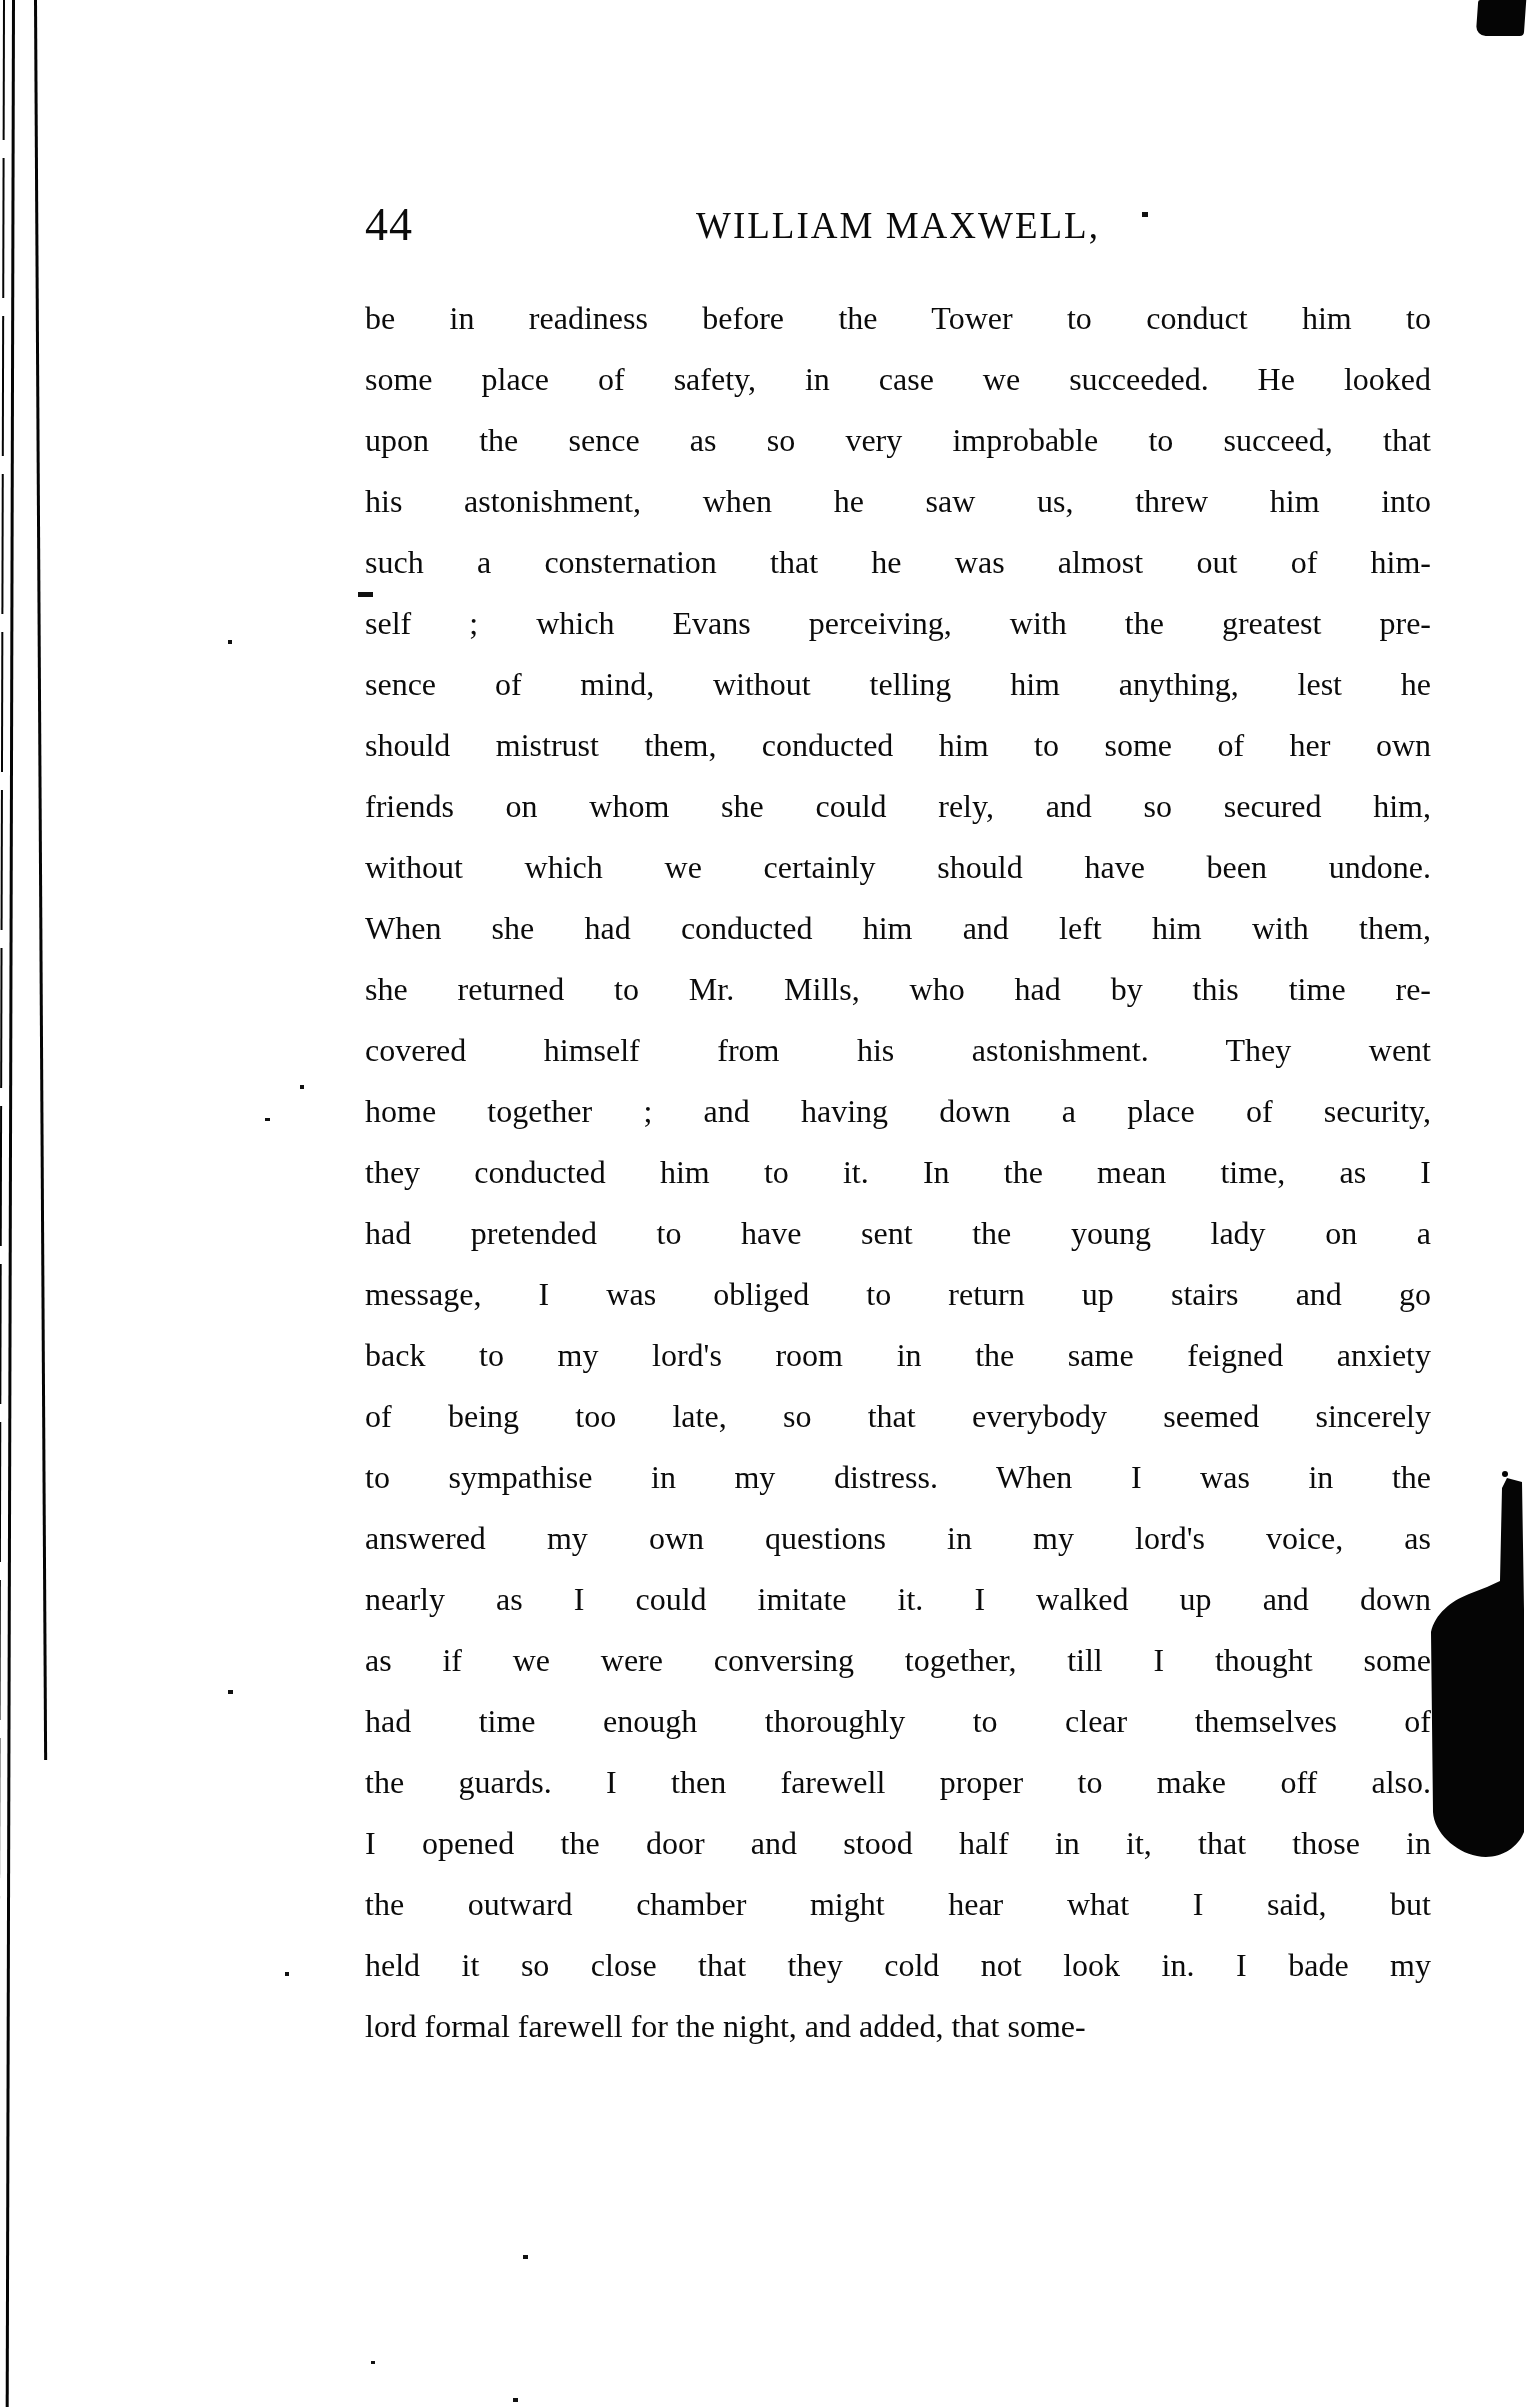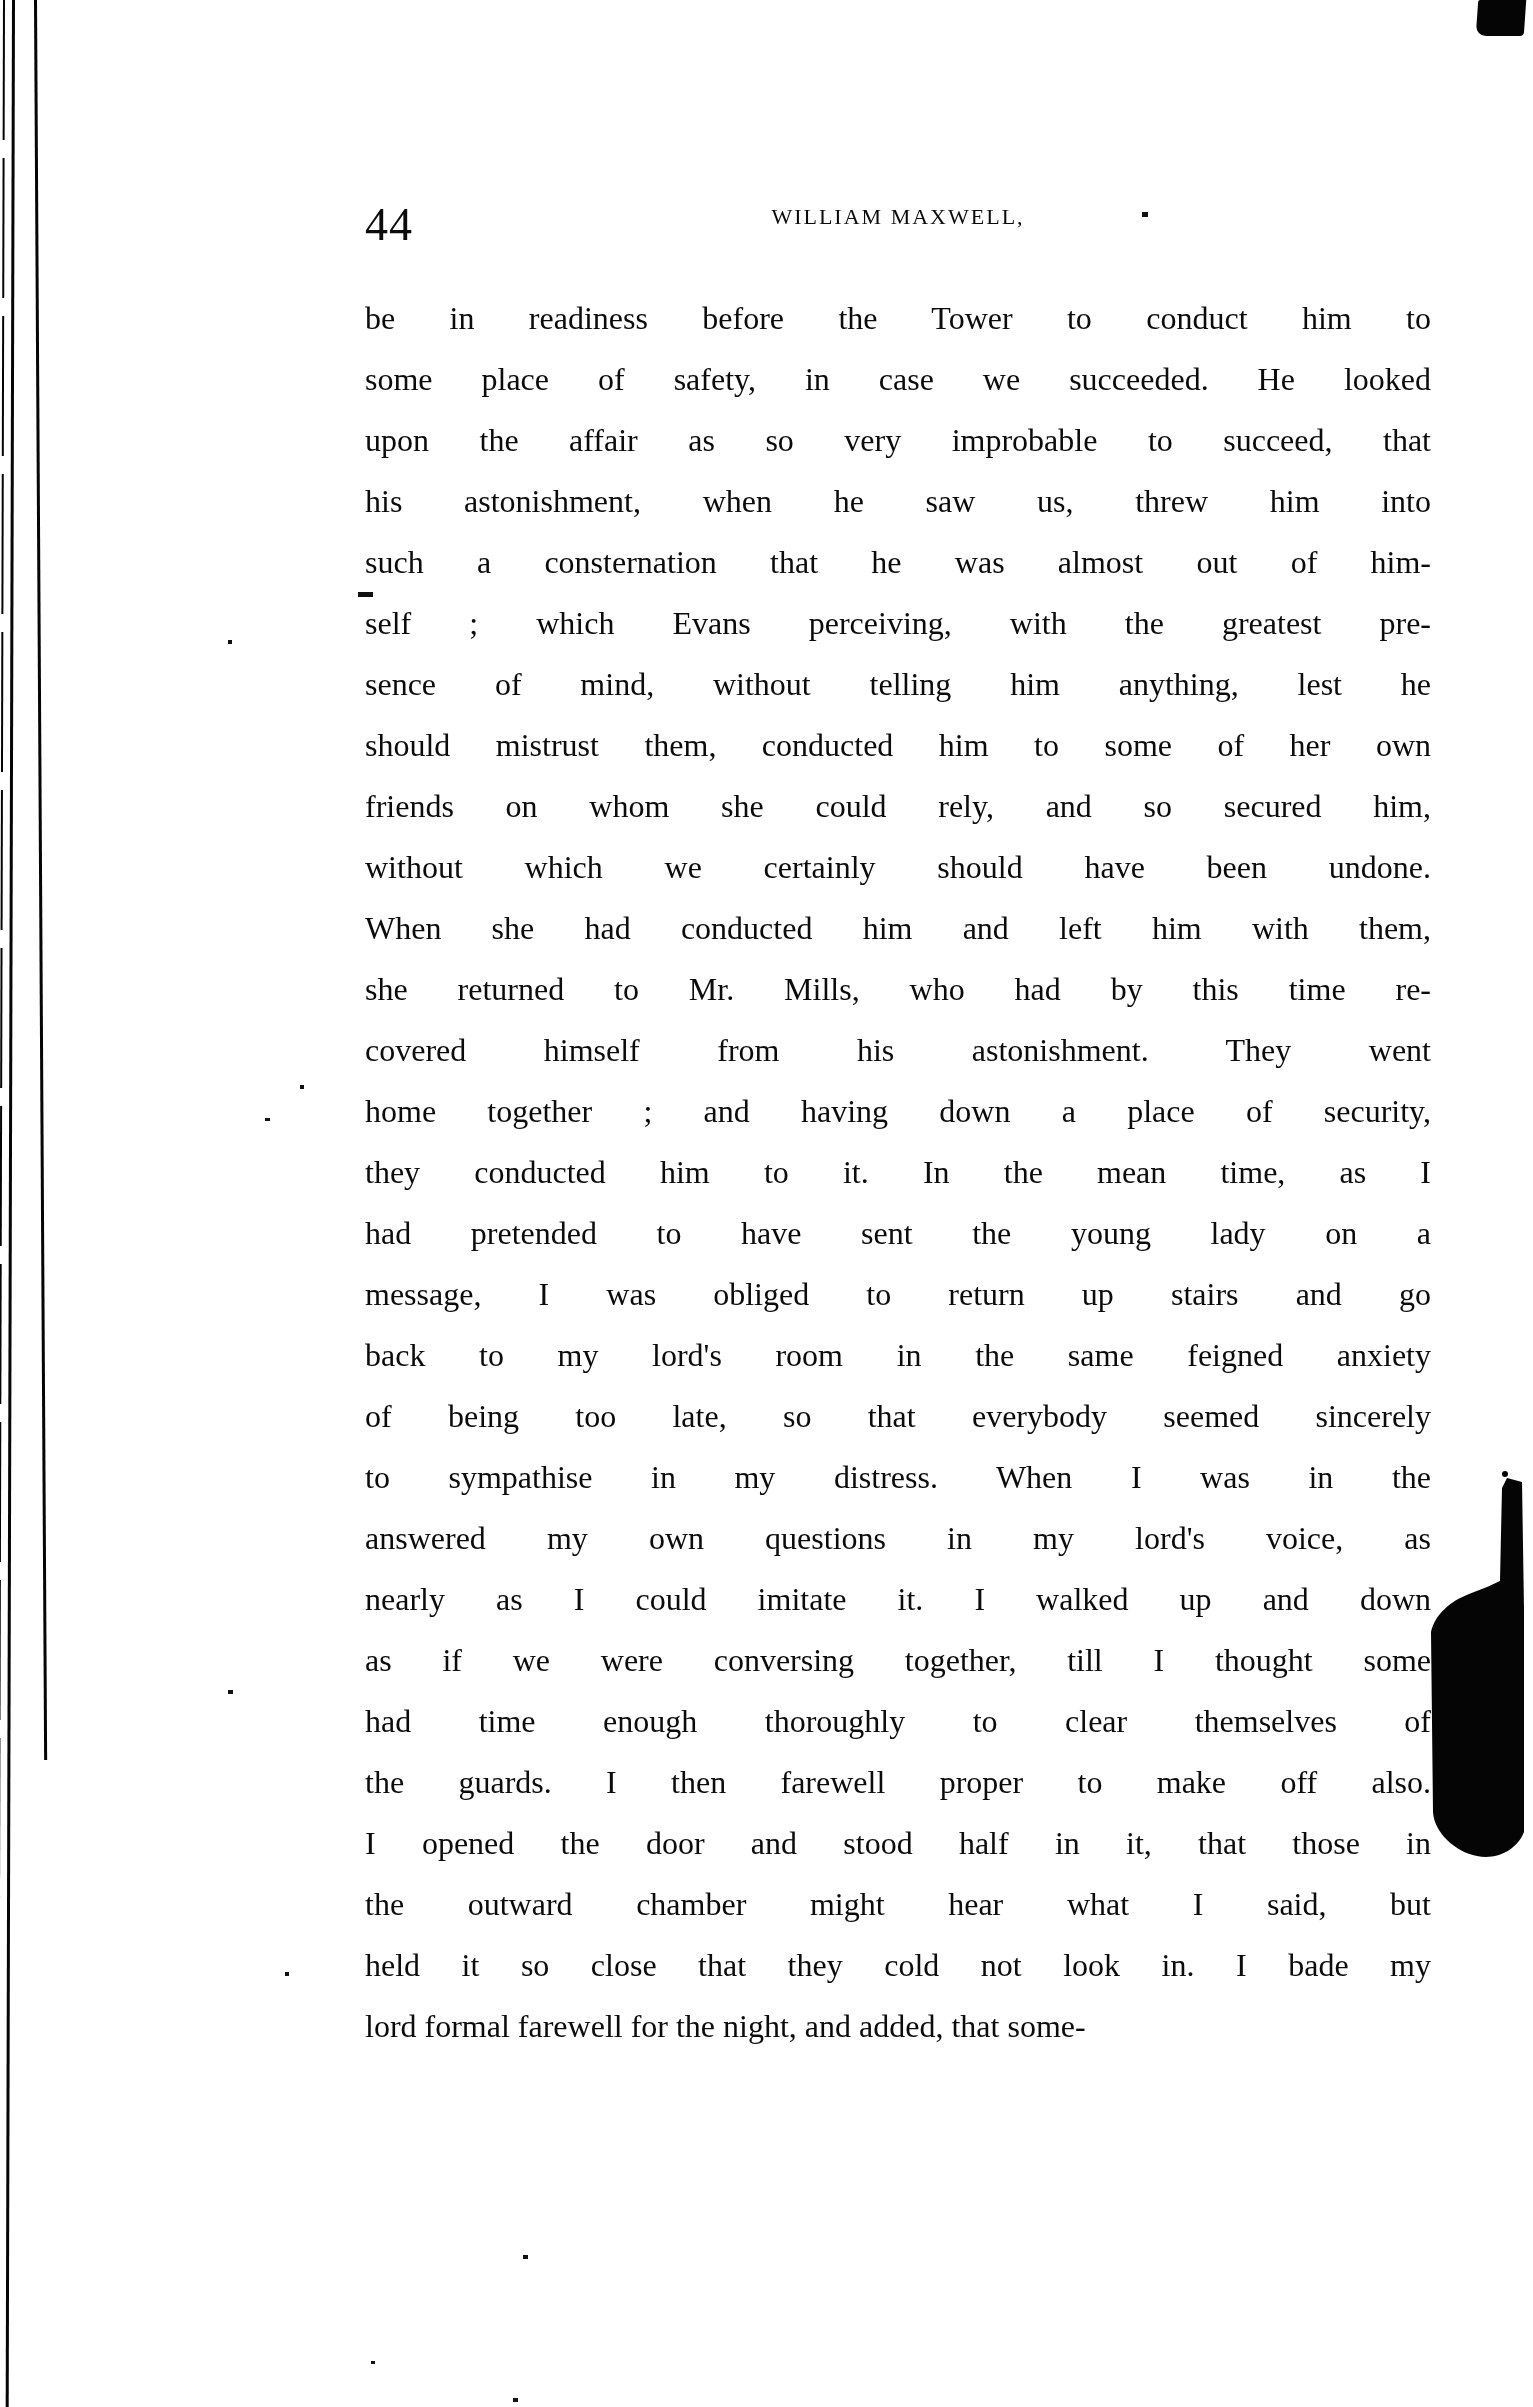--- a/index.html
+++ b/index.html
@@ -67,21 +67,21 @@
     position: absolute;
     left: 0; top: 0;
     font-size: 46px;
     letter-spacing: 1px;
   }
   .running-title {
     position: absolute;
     left: 0; top: 6px;
     width: 100%;
     text-align: center;
-    font-size: 22px;
+    font-size: 37px;
     letter-spacing: 2px;
   }
 
   
   .text-block {
     position: absolute;
     left: 365px; top: 288px;
     width: 1066px;
     font-size: 32px;
     line-height: 61px;
@@ -133,21 +133,21 @@
   </div>
 
   <div class="header">
     <span class="page-number">44</span>
     <span class="running-title">WILLIAM MAXWELL,</span>
   </div>
 
   <div class="text-block">
       <div class="line">be in readiness before the Tower to conduct him to</div>
       <div class="line">some place of safety, in case we succeeded.  He looked</div>
-      <div class="line">upon the affair as so very improbable to succeed, that</div>
+      <div class="line">upon the sence as so very improbable to succeed, that</div>
       <div class="line">his astonishment, when he saw us, threw him into</div>
       <div class="line">such a consternation that he was almost out of him-</div>
       <div class="line">self ; which Evans perceiving, with the greatest pre-</div>
       <div class="line">sence of mind, without telling him anything, lest he</div>
       <div class="line">should mistrust them, conducted him to some of her own</div>
       <div class="line">friends on whom she could rely, and so secured him,</div>
       <div class="line">without which we certainly should have been undone.</div>
       <div class="line">When she had conducted him and left him with them,</div>
       <div class="line">she returned to Mr. Mills, who had by this time re-</div>
       <div class="line">covered himself from his astonishment.  They went</div>

